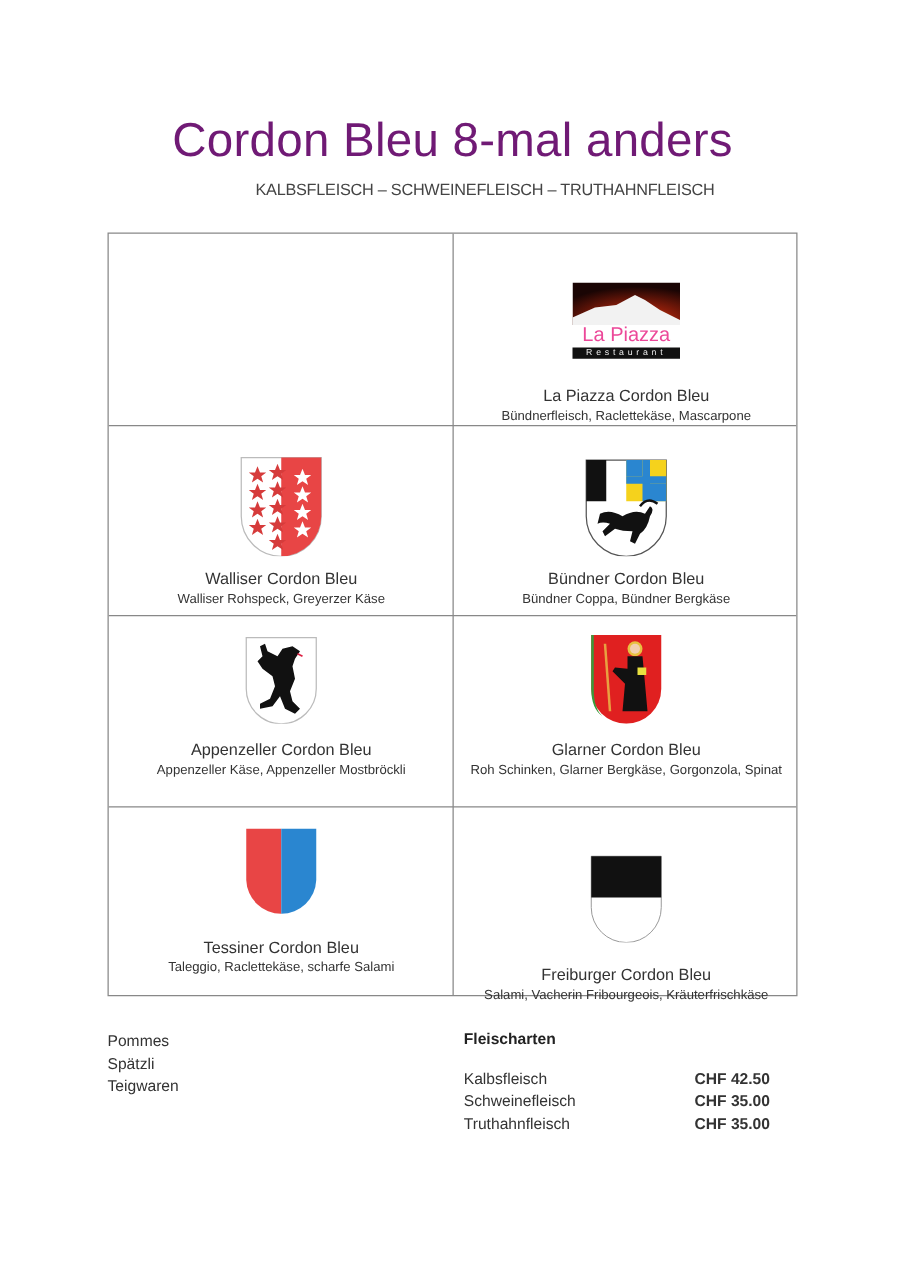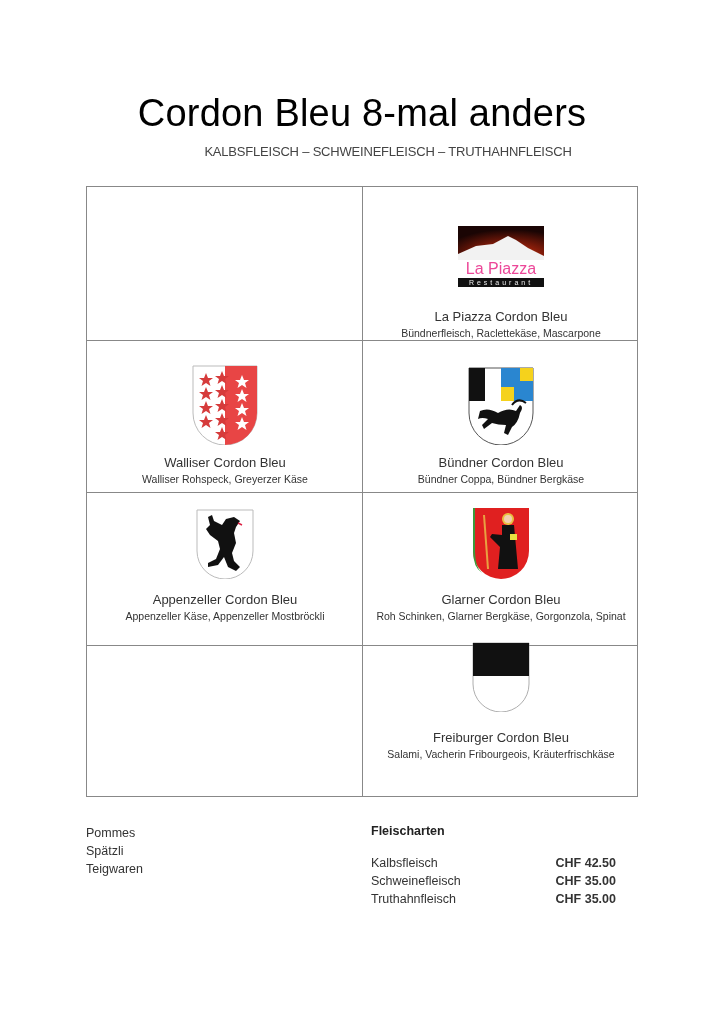--- a/index.html
+++ b/index.html
@@ -1,19 +1,19 @@
 <!DOCTYPE html>
 <html><head>
 <meta charset="utf-8">
 <style>
   html, body { margin:0; padding:0; background:#ffffff; }
   body { width:724px; height:1024px; position:relative; overflow:hidden;
          font-family:"Liberation Sans", "DejaVu Sans", sans-serif; color:#222; }
   .title { position:absolute; top:92px; left:0; width:724px; text-align:center;
-           font-size:38px; font-weight:300; color:#000000; letter-spacing:0.2px; }
+           font-size:38px; font-weight:300; color:#701a75; letter-spacing:0.2px; }
   .subtitle { position:absolute; top:144px; left:0; width:724px; text-align:center;
               font-size:13px; color:#444; letter-spacing:-0.2px;padding-left:26px; }
   .grid { position:absolute; left:86px; top:186px; width:552px; height:611px;
           border:1.5px solid #888; box-sizing:border-box; }
   .cell { position:absolute; box-sizing:border-box; }
   .cell .emblem { position:absolute; left:50%; transform:translateX(-50%); }
   .cell .name { position:absolute; left:0; width:100%; text-align:center; font-size:13px; color:#333; }
   .cell .desc { position:absolute; left:0; width:100%; text-align:center; font-size:10.5px; color:#333; }
   .hline { position:absolute; left:0; width:100%; height:0; border-top:1.3px solid #888; }
   .vline { position:absolute; top:0; height:100%; width:0; border-left:1.3px solid #888; left:275px; }
@@ -114,22 +114,30 @@
       <line x1="12" y1="8" x2="16" y2="62" stroke="#e8a040" stroke-width="2"></line>
       <circle cx="36" cy="12" r="6" fill="#e8c040"></circle>
       <circle cx="36" cy="12" r="4" fill="#f2d0b0"></circle>
       <path d="M30 18 L42 18 L44 40 L46 62 L26 62 L28 40 L18 30 L20 27 L30 28 Z" fill="#111"></path>
       <rect x="38" y="27" width="7" height="6" fill="#e8e040"></rect>
     </svg>
     <div class="name" style="top:99px">Glarner Cordon Bleu</div>
     <div class="desc" style="top:117px">Roh Schinken, Glarner Bergkäse, Gorgonzola, Spinat</div>
   </div>
 
+  <div class="cell" style="left:0;top:459px;width:276px;height:152px">
+    <svg class="emblem" style="top:16px" width="58" height="70" viewBox="0 0 58 70">
+      <path d="M1 1 H29 V69 A28 28 0 0 1 1 42 Z" fill="#e84545"></path>
+      <path d="M29 1 H57 V42 A28 28 0 0 1 29 69 Z" fill="#2a86d0"></path>
+    </svg>
+    <div class="name" style="top:104px">Tessiner Cordon Bleu</div>
+    <div class="desc" style="top:122px">Taleggio, Raclettekäse, scharfe Salami</div>
+  </div>
 
-  <div class="cell" style="left:276px;top:439px;width:276px;height:152px">
+  <div class="cell" style="left:276px;top:481px;width:276px;height:152px">
     <svg class="emblem" style="top:16px" width="58" height="70" viewBox="0 0 58 70">
       <path d="M1 1 H57 V42 A28 28 0 0 1 1 42 Z" fill="#fff" stroke="#999" stroke-width="0.8"></path>
       <rect x="1" y="1" width="56" height="33" fill="#111"></rect>
     </svg>
     <div class="name" style="top:104px">Freiburger Cordon Bleu</div>
     <div class="desc" style="top:122px">Salami, Vacherin Fribourgeois, Kräuterfrischkäse</div>
   </div>
 </div>
 
 <div class="bottom" style="left:86px;width:270px">

